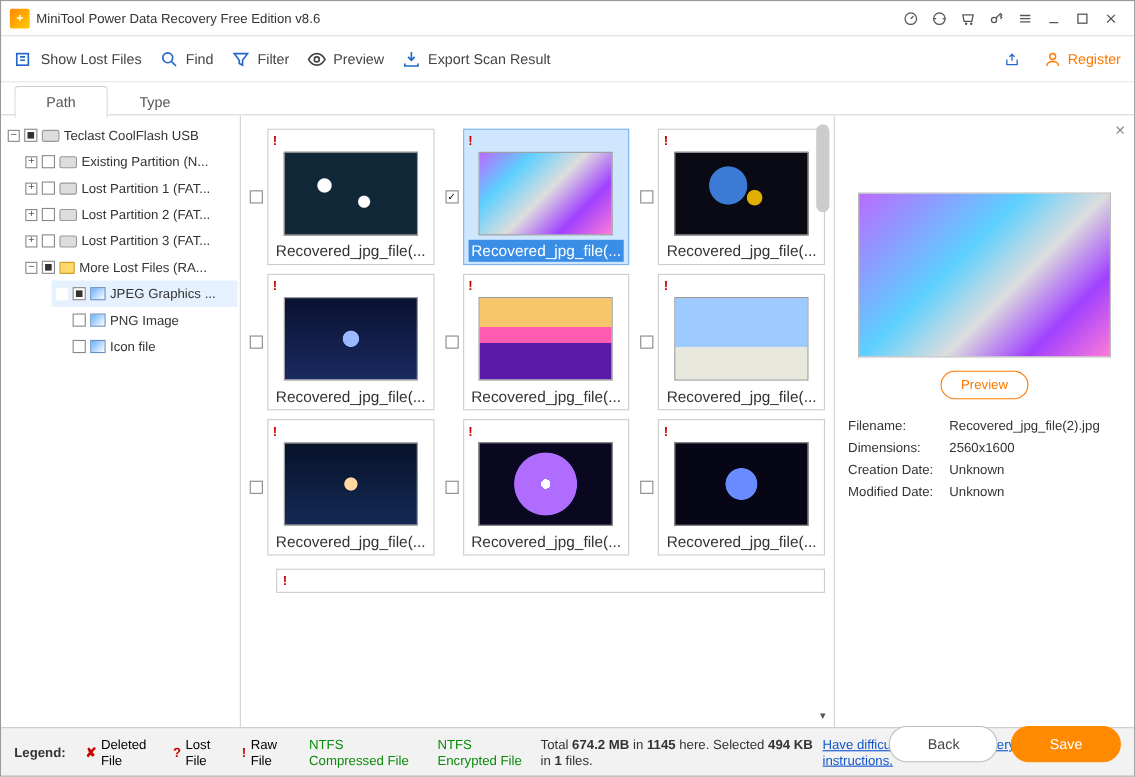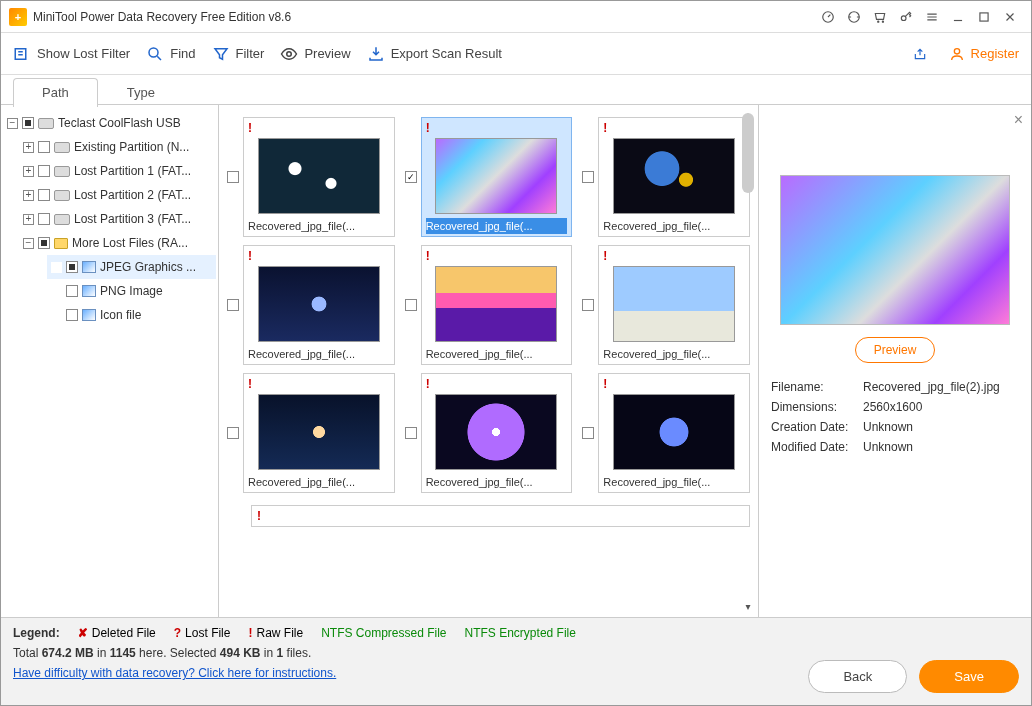--- a/index.html
+++ b/index.html
@@ -35,34 +35,34 @@
 .tree-row.sel{ background:#e5f1ff;}
 .grid-wrap{ flex:1; background:#fff; border-right:1px solid #ccc; position:relative; overflow:hidden; display:flex; flex-direction:column;}
 .grid{ padding:12px 8px; display:grid; grid-template-columns: repeat(3, 1fr); gap:8px 10px; overflow-y:auto;}
 .item{ display:flex; align-items:center; gap:4px;}
 .item-chk{ width:12px;height:12px;border:1px solid #888; display:inline-flex;align-items:center;justify-content:center;}
 .item-chk.on::after{content:"✓";font-size:9px;}
 .thumb-card{ flex:1; border:1px solid #ccc; background:#fff; padding:4px 4px 2px; display:flex; flex-direction:column; align-items:center; gap:4px;}
 .thumb-card.sel{ background:#cfe6ff; border-color:#7fb5ef;}
 .raw-mark{ align-self:flex-start; color:#c00; font-weight:bold; font-size:12px; line-height:1;}
 .thumb{ width:122px; height:76px; background:#223; border:1px solid #999;}
-.fname{ font-size:11px; color:#333; white-space:nowrap; overflow:hidden; text-overflow:ellipsis; width:100%; text-align:left; padding:2px 0;}
+.fname{ font-size:14px; color:#333; white-space:nowrap; overflow:hidden; text-overflow:ellipsis; width:100%; text-align:center; padding:2px 0;}
 .thumb-card.sel .fname{ background:#3a8ee6; color:#fff;}
 .scroll-track{ position:absolute; right:2px; top:8px; bottom:8px; width:16px;}
 .scroll-thumb{ position:absolute; top:0; width:12px; left:2px; height:80px; background:#ccc; border-radius:6px;}
 .scroll-arrow{ width:12px;height:12px; color:#555; position:absolute; left:2px; font-size:10px; text-align:center;}
 .scroll-arrow.up{top:-4px;} .scroll-arrow.down{bottom:-4px;}
 .detail{ width:272px; background:#fff; padding:10px 12px; display:flex; flex-direction:column; align-items:center; position:relative;}
 .detail-close{ position:absolute; top:6px; right:8px; color:#888; font-size:16px; cursor:pointer;}
 .big-thumb{ width:230px; height:150px; border:1px solid #bbb; margin-top:60px; background:linear-gradient(135deg,#b96bff 0%,#5dd0ff 40%,#dddddd 60%,#a040ff 80%,#ff7bd8 100%);}
 .preview-btn{ margin-top:12px; padding:5px 18px; border:1px solid #ff7700; border-radius:14px; color:#ff7700; background:#fff; cursor:pointer; font-size:12px;}
 .meta{ margin-top:14px; width:100%; font-size:12px; color:#333;}
 .meta-row{ display:flex; padding:3px 0;}
 .meta-k{ width:92px;}
-.footer{ border-top:1px solid #ccc; background:#f2f2f2; padding:8px 12px 25px; display:flex; flex-direction:column; gap:6px; position:relative;}
+.footer{ border-top:1px solid #ccc; background:#f2f2f2; padding:8px 12px 7px; display:flex; flex-direction:row; gap:6px; position:relative;}
 .legend{ display:flex; gap:18px; align-items:center; font-size:12px;}
 .legend b{ color:#333;}
 .lg{ display:flex; align-items:center; gap:4px;}
 .lg .m{ font-weight:bold;}
 .lg.del .m{color:#c00;} .lg.lost .m{color:#c00;} .lg.raw .m{color:#c00;}
 .lg.ntfs1,.lg.ntfs2{ color:#0a8a0a;}
 .stats{ font-size:12px; color:#333;}
 .helplink{ font-size:12px; color:#1155cc; text-decoration:underline; cursor:pointer;}
 .foot-btns{ position:absolute; right:12px; bottom:12px; display:flex; gap:12px;}
 .btn{ padding:8px 34px; border-radius:18px; font-size:13px; cursor:pointer;}
@@ -133,21 +133,21 @@
       </svg>
     </div>
 </div>
 
 <div class="toolbar">
   <div class="tool">
     <svg viewBox="0 0 24 24">
         <rect x="3" y="5" width="14" height="14"></rect>
         <path d="M7 9h6M7 13h6"></path>
       </svg>
-    <span>Show Lost Filter</span>
+    <span>Show Lost Files</span>
   </div>
   <div class="tool">
     <svg viewBox="0 0 24 24">
         <circle cx="10" cy="10" r="6"></circle>
         <path d="M15 15l5 5"></path>
       </svg>
     <span>Find</span>
   </div>
   <div class="tool">
     <svg viewBox="0 0 24 24">

